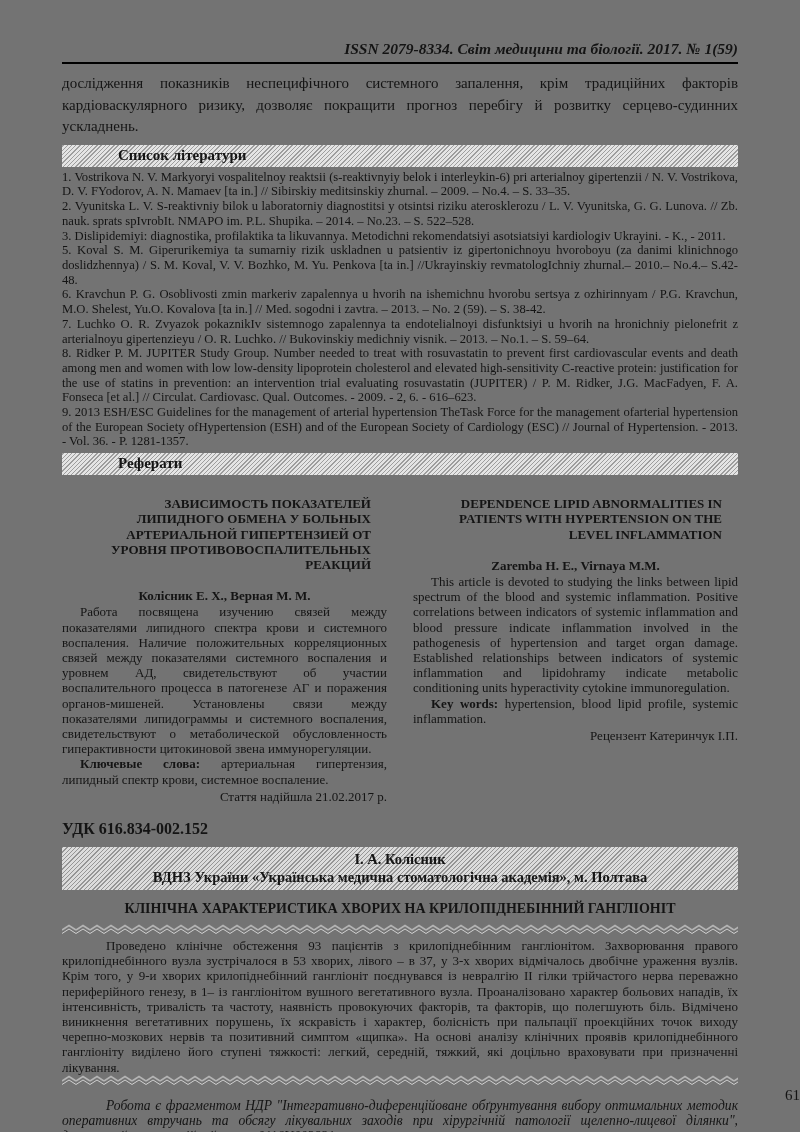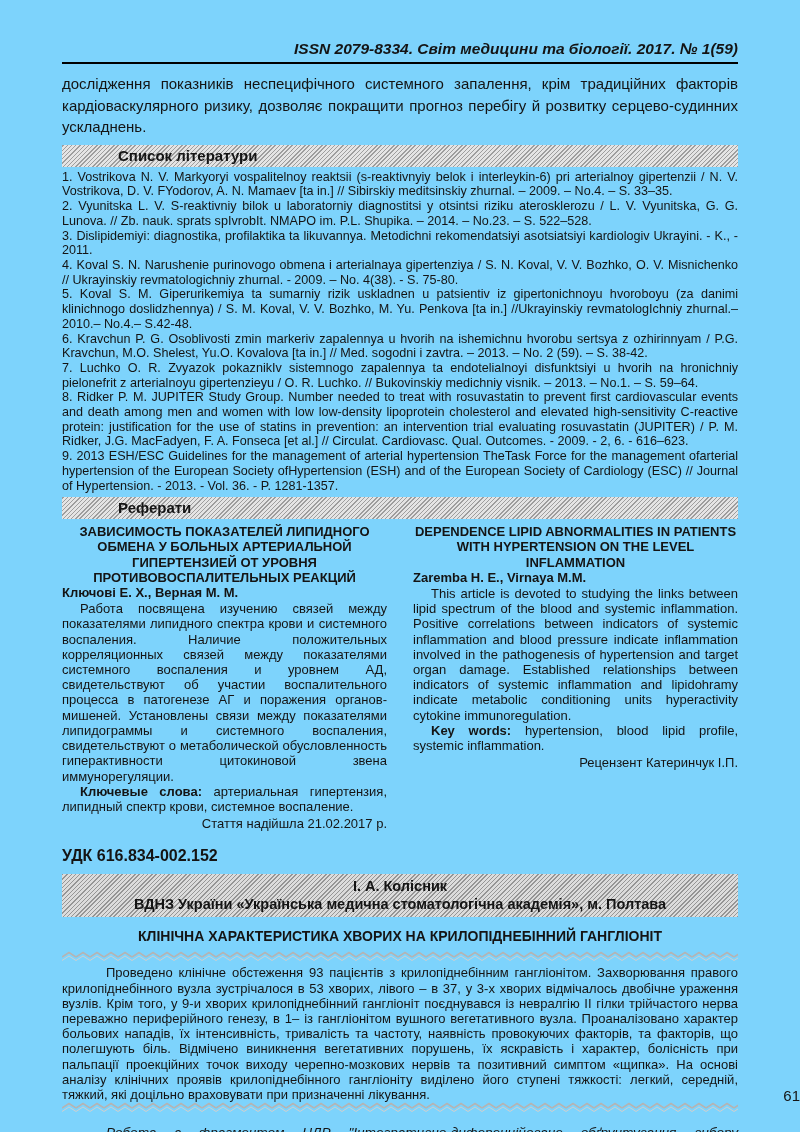--- a/index.html
+++ b/index.html
@@ -1,22 +1,22 @@
 <!DOCTYPE html>
 <html><head>
 <meta charset="utf-8">
 <style>
   html,body{margin:0;padding:0;background:#888;}
   .page{
     position:relative;
     width:800px;height:1132px;
     margin:0 auto;
-    background:#7dd3fc;
+    background:#737373;
     color:#141414;
-    font-family:Liberation Sans, sans-serif;
+    font-family:Liberation Serif, serif;
     box-sizing:border-box;
     padding:40px 62px 8px 62px;
     overflow:hidden;
   }
   
   .journal-header{
     text-align:right;
     font-weight:bold;
     font-style:italic;
     font-size:15.5px;
@@ -45,22 +45,22 @@
   }
   
   .abstracts{
     display:flex;
     gap:26px;
     margin-top:5px;
     font-size:13px;
     line-height:15.2px;
   }
   .abs-col{flex:1;min-width:0;}
-  .abs-title{font-weight:bold;text-align:center;margin:0;}
-  .abs-authors{font-weight:bold;margin:0 0 1px 0;}
+  .abs-title{font-weight:bold;text-align:right;margin:16px;}
+  .abs-authors{font-weight:bold;text-align:center;margin:0 0 1px 0;}
   .abs-body{margin:0;text-align:justify;text-indent:18px;}
   .abs-kw{margin:0;text-align:justify;text-indent:18px;}
   .abs-note{margin:2px 0 0 0;text-align:right;}
   
   .udk{font-weight:bold;font-size:16px;margin:16px 0 9px 0;}
   .author-banner{
     background-image:repeating-linear-gradient(315deg,#959595 0px,#959595 1px,#dcdcdc 1px,#dcdcdc 3px);
     text-align:center;
     font-weight:bold;
     font-size:14.5px;
@@ -111,34 +111,33 @@
   <div class="journal-header">ISSN 2079-8334. Світ медицини та біології. 2017. № 1(59)</div>
 
   <p class="intro-par">дослідження показників неспецифічного системного запалення, крім традиційних факторів кардіоваскулярного ризику, дозволяє покращити прогноз перебігу й розвитку серцево-судинних ускладнень.</p>
 
   <div class="section-bar">Список літератури</div>
 
   <div class="refs">
     <p>1. Vostrikova N. V. Markyoryi vospalitelnoy reaktsii (s-reaktivnyiy belok i interleykin-6) pri arterialnoy gipertenzii / N. V. Vostrikova, D. V. FYodorov, A. N. Mamaev [ta in.] // Sibirskiy meditsinskiy zhurnal. – 2009. – No.4. – S. 33–35.</p>
     <p>2. Vyunitska L. V. S-reaktivniy bilok u laboratorniy diagnostitsi y otsintsi riziku aterosklerozu / L. V. Vyunitska, G. G. Lunova. // Zb. nauk. sprats spIvrobIt. NMAPO im. P.L. Shupika. – 2014. – No.23. – S. 522–528.</p>
     <p>3. Dislipidemiyi: diagnostika, profilaktika ta likuvannya. Metodichni rekomendatsiyi asotsiatsiyi kardiologiv Ukrayini. - K., - 2011.</p>
-    <p>4. Koval S. N. Narushenie purinovogo obmena i arterialnaya gipertenziya / S. N. Koval, V. V. Bozhko, O. V. Misnichenko // Ukrayinskiy revmatologichniy zhurnal. - 2009. – No. 4(38). - S. 75-80.</p>
     <p>5. Koval S. M. Giperurikemiya ta sumarniy rizik uskladnen u patsientiv iz gipertonichnoyu hvoroboyu (za danimi klinichnogo doslidzhennya) / S. M. Koval, V. V. Bozhko, M. Yu. Penkova [ta in.] //Ukrayinskiy revmatologIchniy zhurnal.– 2010.– No.4.– S.42-48.</p>
     <p>6. Kravchun P. G. Osoblivosti zmin markeriv zapalennya u hvorih na ishemichnu hvorobu sertsya z ozhirinnyam / P.G. Kravchun, M.O. Shelest, Yu.O. Kovalova [ta in.] // Med. sogodni i zavtra. – 2013. – No. 2 (59). – S. 38-42.</p>
     <p>7. Luchko O. R. Zvyazok pokaznikIv sistemnogo zapalennya ta endotelialnoyi disfunktsiyi u hvorih na hronichniy pielonefrit z arterialnoyu gipertenzieyu / O. R. Luchko. // Bukovinskiy medichniy visnik. – 2013. – No.1. – S. 59–64.</p>
     <p>8. Ridker P. M. JUPITER Study Group. Number needed to treat with rosuvastatin to prevent first cardiovascular events and death among men and women with low low-density lipoprotein cholesterol and elevated high-sensitivity C-reactive protein: justification for the use of statins in prevention: an intervention trial evaluating rosuvastatin (JUPITER) / P. M. Ridker, J.G. MacFadyen, F. A. Fonseca [et al.] // Circulat. Cardiovasc. Qual. Outcomes. - 2009. - 2, 6. - 616–623.</p>
     <p>9. 2013 ESH/ESC Guidelines for the management of arterial hypertension TheTask Force for the management ofarterial hypertension of the European Society ofHypertension (ESH) and of the European Society of Cardiology (ESC) // Journal of Hypertension. - 2013. - Vol. 36. - P. 1281-1357.</p>
   </div>
 
   <div class="section-bar">Реферати</div>
 
   <div class="abstracts">
     <div class="abs-col">
       <p class="abs-title">ЗАВИСИМОСТЬ ПОКАЗАТЕЛЕЙ ЛИПИДНОГО ОБМЕНА У БОЛЬНЫХ АРТЕРИАЛЬНОЙ ГИПЕРТЕНЗИЕЙ ОТ УРОВНЯ ПРОТИВОВОСПАЛИТЕЛЬНЫХ РЕАКЦИЙ</p>
-      <p class="abs-authors">Ключові Е. Х., Верная М. М.</p>
+      <p class="abs-authors">Колісник Е. Х., Верная М. М.</p>
       <p class="abs-body">Работа посвящена изучению связей между показателями липидного спектра крови и системного воспаления. Наличие положительных корреляционных связей между показателями системного воспаления и уровнем АД, свидетельствуют об участии воспалительного процесса в патогенезе АГ и поражения органов-мишеней. Установлены связи между показателями липидограммы и системного воспаления, свидетельствуют о метаболической обусловленность гиперактивности цитокиновой звена иммунорегуляции.</p>
       <p class="abs-kw"><b>Ключевые слова:</b><span> артериальная гипертензия, липидный спектр крови, системное воспаление.</span></p>
       <p class="abs-note">Стаття надійшла 21.02.2017 р.</p>
     </div>
     <div class="abs-col">
       <p class="abs-title">DEPENDENCE LIPID ABNORMALITIES IN PATIENTS WITH HYPERTENSION ON THE LEVEL INFLAMMATION</p>
       <p class="abs-authors">Zaremba H. E., Virnaya M.M.</p>
       <p class="abs-body">This article is devoted to studying the links between lipid spectrum of the blood and systemic inflammation. Positive correlations between indicators of systemic inflammation and blood pressure indicate inflammation involved in the pathogenesis of hypertension and target organ damage. Established relationships between indicators of systemic inflammation and lipidohramy indicate metabolic conditioning units hyperactivity cytokine immunoregulation.</p>
       <p class="abs-kw"><b>Key words:</b><span> hypertension, blood lipid profile, systemic inflammation.</span></p>
       <p class="abs-note">Рецензент Катеринчук І.П.</p>

